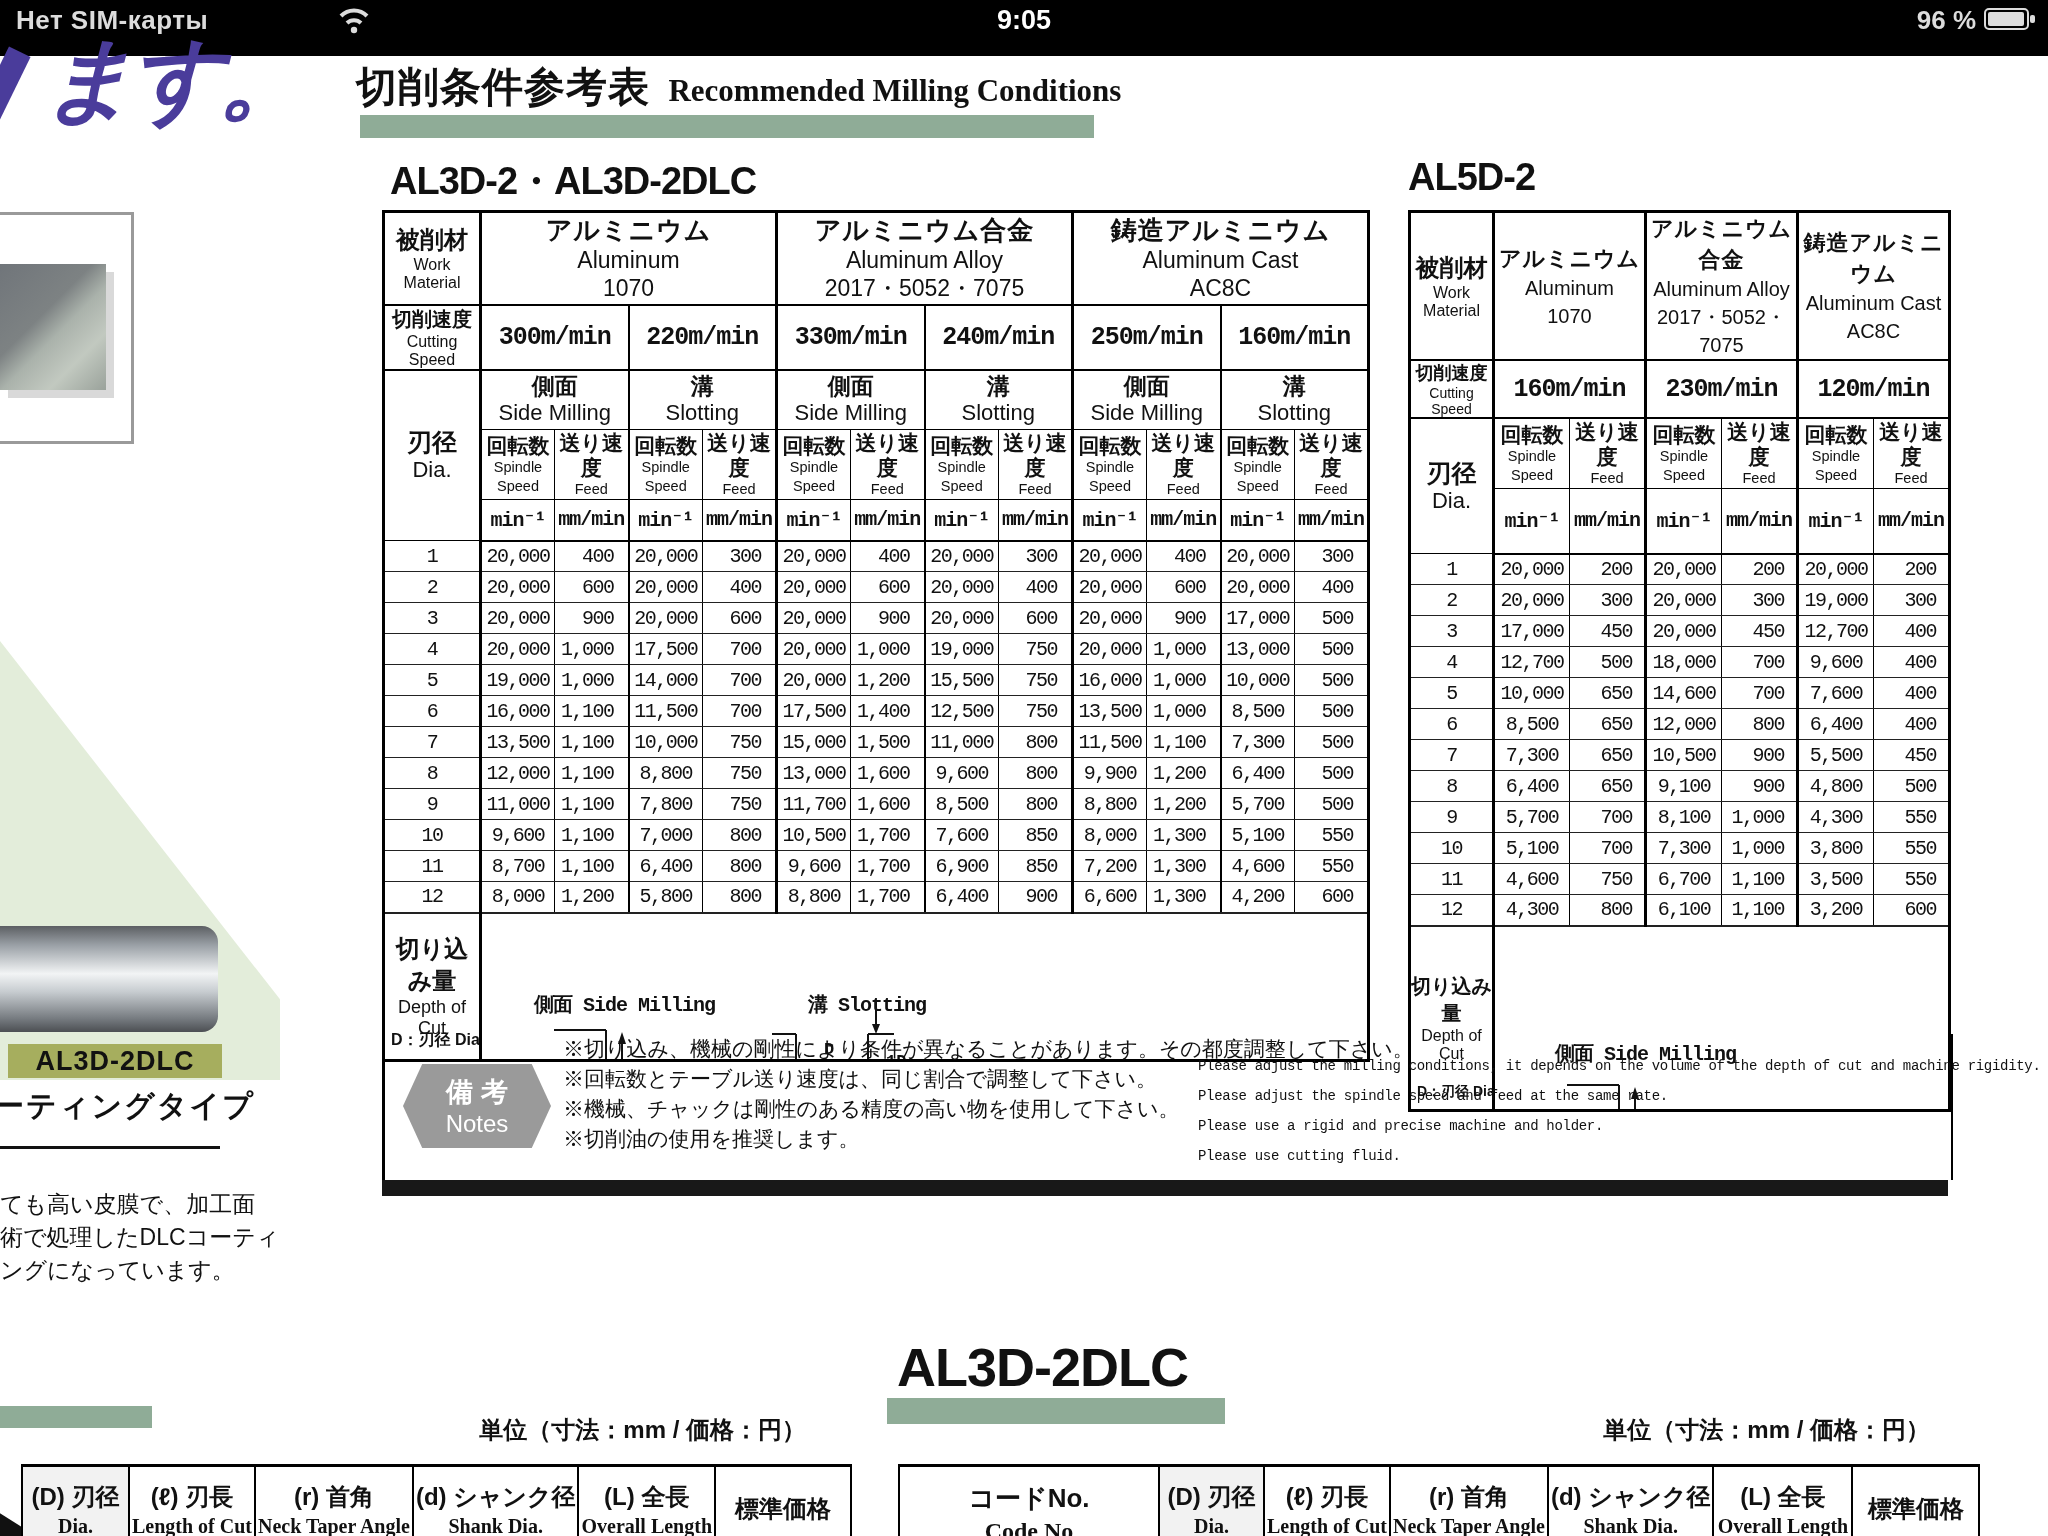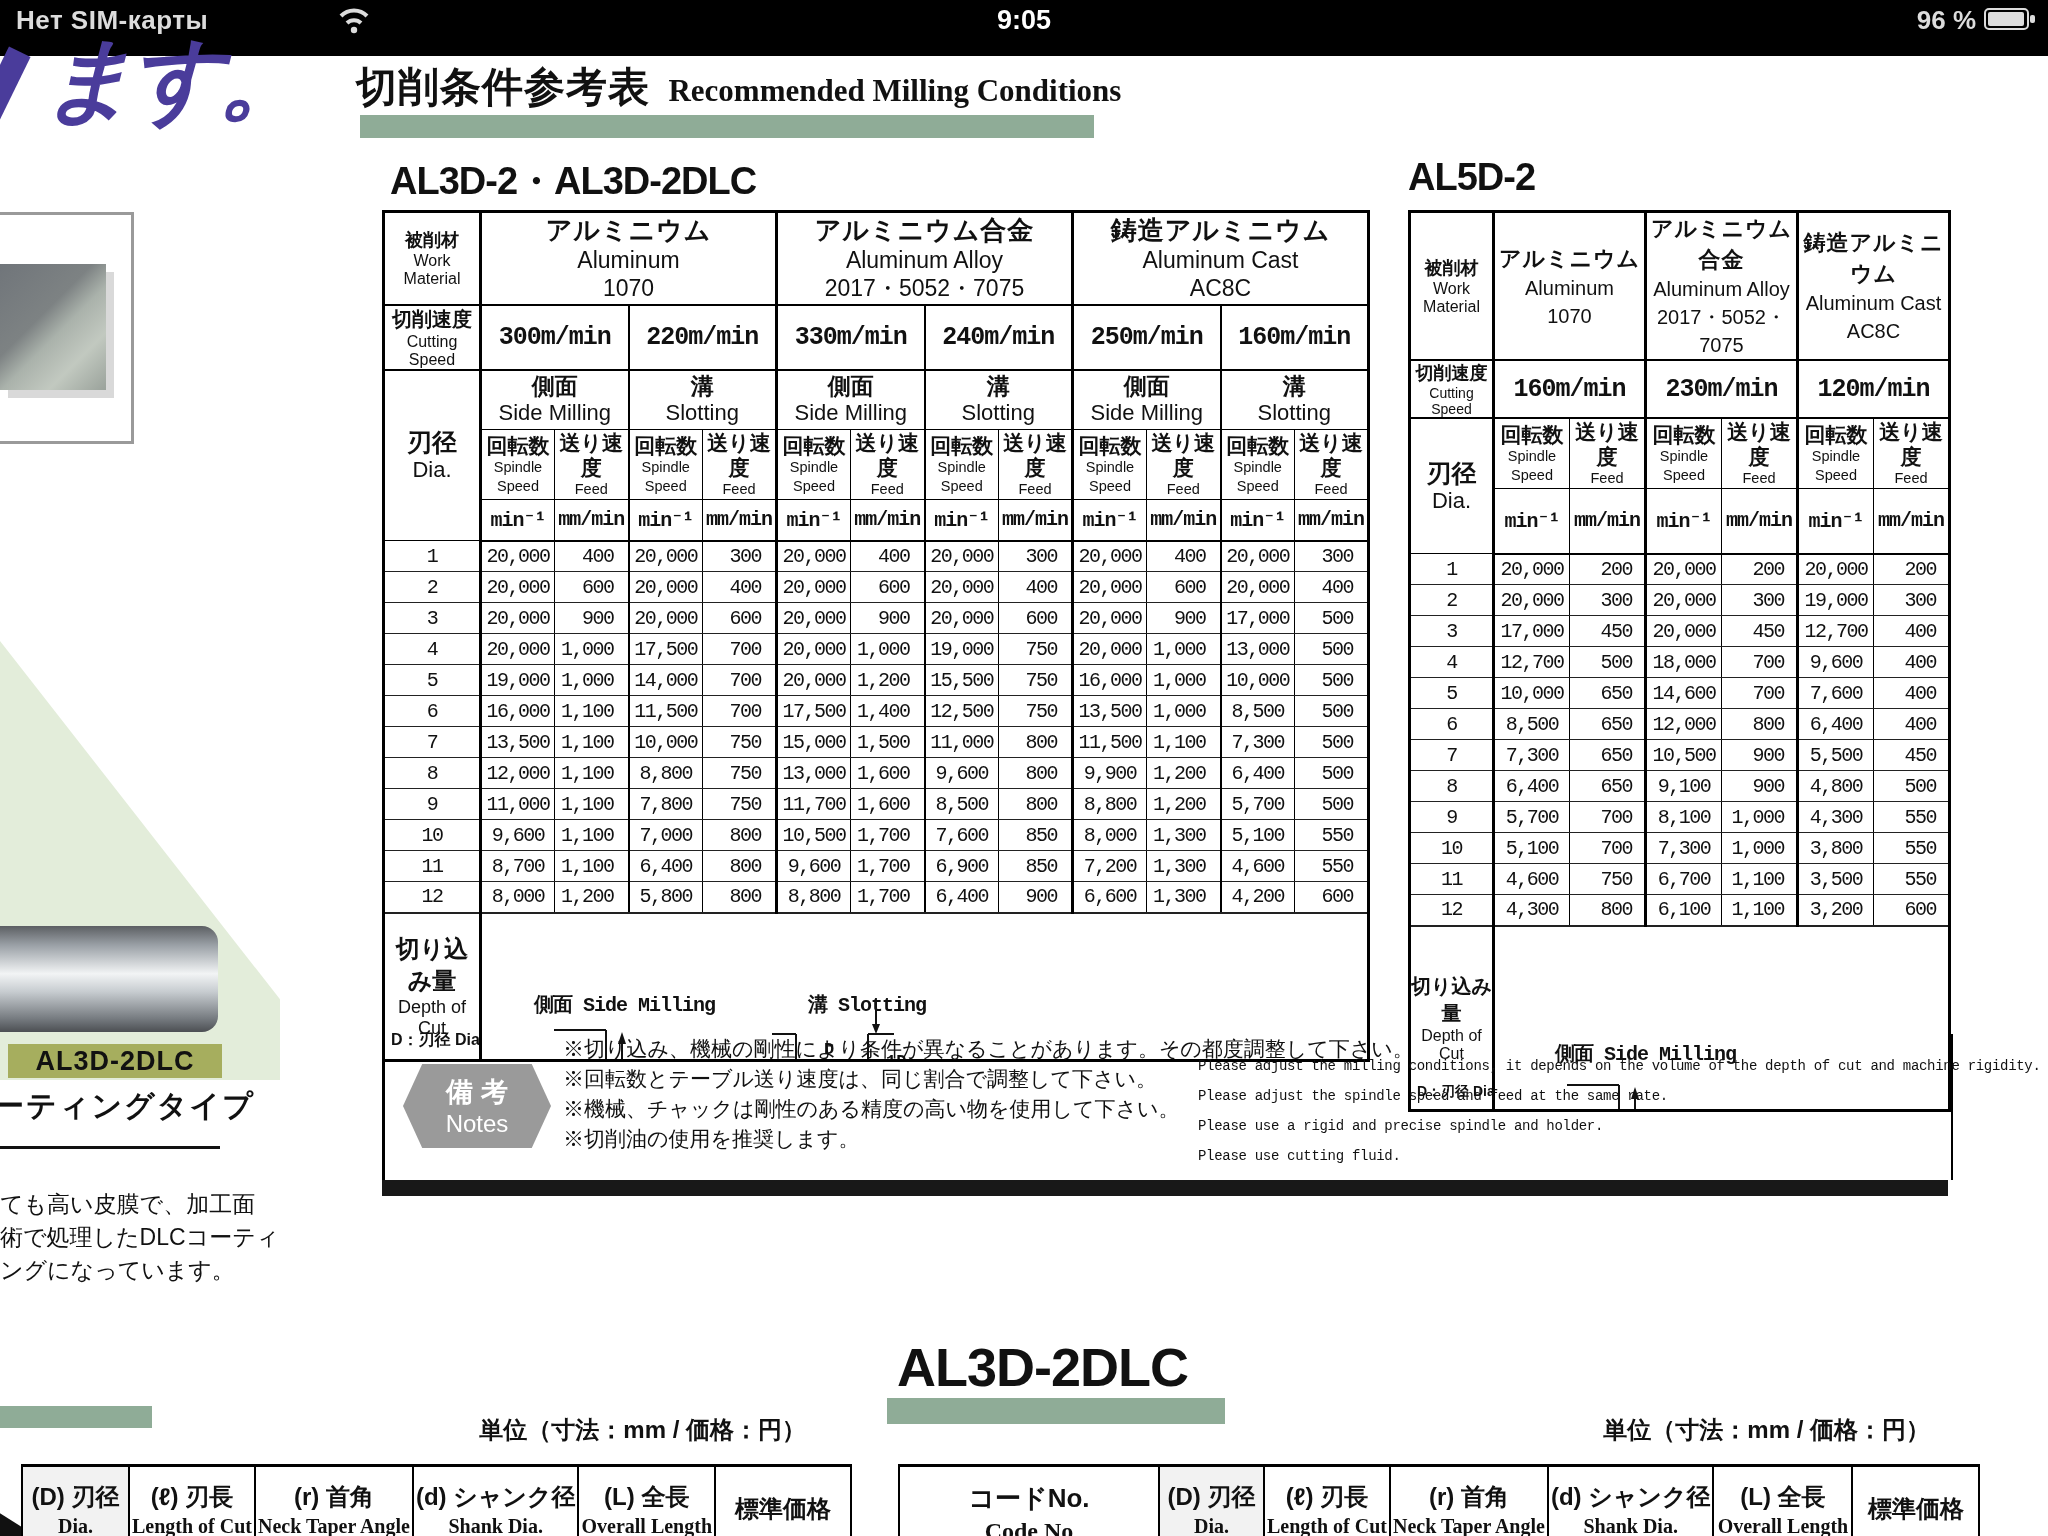--- a/index.html
+++ b/index.html
@@ -39,21 +39,21 @@
   .left-divider{position:absolute;left:0;top:1146px;width:220px;height:3px;background:#111;}
   .left-par{position:absolute;left:0;top:1188px;font-size:23px;line-height:33px;white-space:nowrap;}
 
   
   .sec-title{position:absolute;font-size:38px;font-weight:bold;letter-spacing:-1px;white-space:nowrap;}
   .tbl{border-collapse:collapse;position:absolute;table-layout:fixed;background:#fff;border:3px solid #000;}
   .tbl td{border:1px solid #000;padding:0;text-align:center;vertical-align:middle;overflow:hidden;}
   .br2{border-right-width:2px !important;}
   .br3{border-right-width:3px !important;}
   .rA td,.rB td,.rE td{border-bottom-width:2px;}
-  .jp{font-size:18px;font-weight:bold;}
+  .jp{font-size:24px;font-weight:bold;}
   .en{font-size:16px;}
   .mat .jp{font-size:26px;letter-spacing:1px;line-height:31px;}
   .mat .en{font-size:23px;line-height:28px;}
   .spd{font-family:"Liberation Mono","DejaVu Sans Mono",monospace;font-weight:bold;font-size:25px;letter-spacing:-1px;}
   .mode .jp{font-size:23px;line-height:27px;}
   .mode .en{font-size:22px;font-weight:normal;line-height:26px;}
   .sub .jp{font-size:21px;line-height:25px;}
   .sub .en{font-size:14.5px;line-height:19px;}
   .rE td{font-family:"Liberation Mono","DejaVu Sans Mono",monospace;font-weight:bold;font-size:20px;letter-spacing:-1px;}
   .dr td{font-family:"Liberation Mono","DejaVu Sans Mono",monospace;font-size:20px;letter-spacing:-1.5px;border-bottom-color:#222;}
@@ -771,21 +771,21 @@
   </div>
   <div class="notes-jp">
     <div>※切り込み、機械の剛性により条件が異なることがあります。その都度調整して下さい。</div>
     <div>※回転数とテーブル送り速度は、同じ割合で調整して下さい。</div>
     <div>※機械、チャックは剛性のある精度の高い物を使用して下さい。</div>
     <div>※切削油の使用を推奨します。</div>
   </div>
   <div class="notes-en">
     <div>Please adjust the milling conditions, it depends on the volume of the depth of cut and machine rigidity.</div>
     <div>Please adjust the spindle speed and feed at the same rate.</div>
-    <div>Please use a rigid and precise spindle and holder.</div>
+    <div>Please use a rigid and precise machine and holder.</div>
     <div>Please use cutting fluid.</div>
   </div>
 </div>
 <div class="blackbar"></div>
 
 <div class="bot-title">AL3D-2DLC</div>
 <div class="greenbar gb-bot-c"></div>
 <div class="greenbar gb-bot-l"></div>
 <div class="unit-note un-l">単位（寸法：mm / 価格：円）</div>
 <div class="unit-note un-r">単位（寸法：mm / 価格：円）</div>

